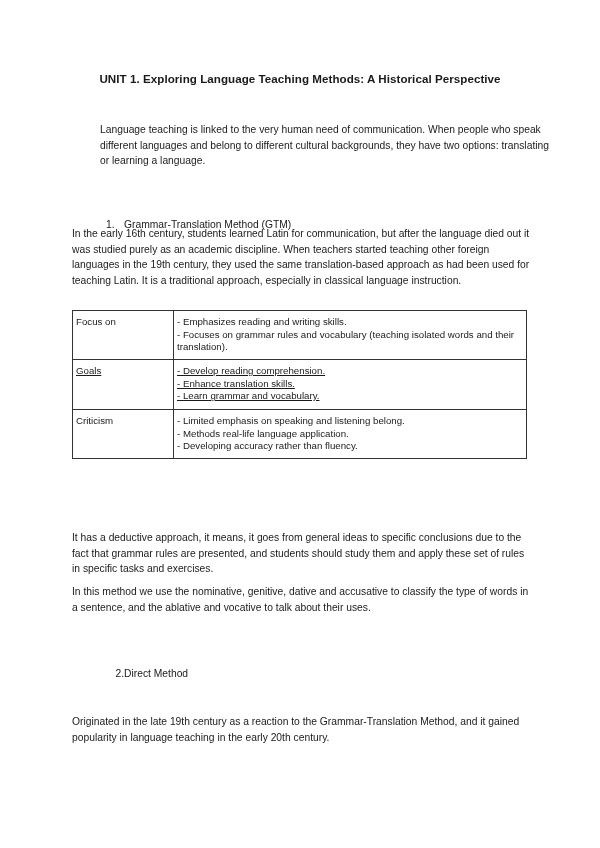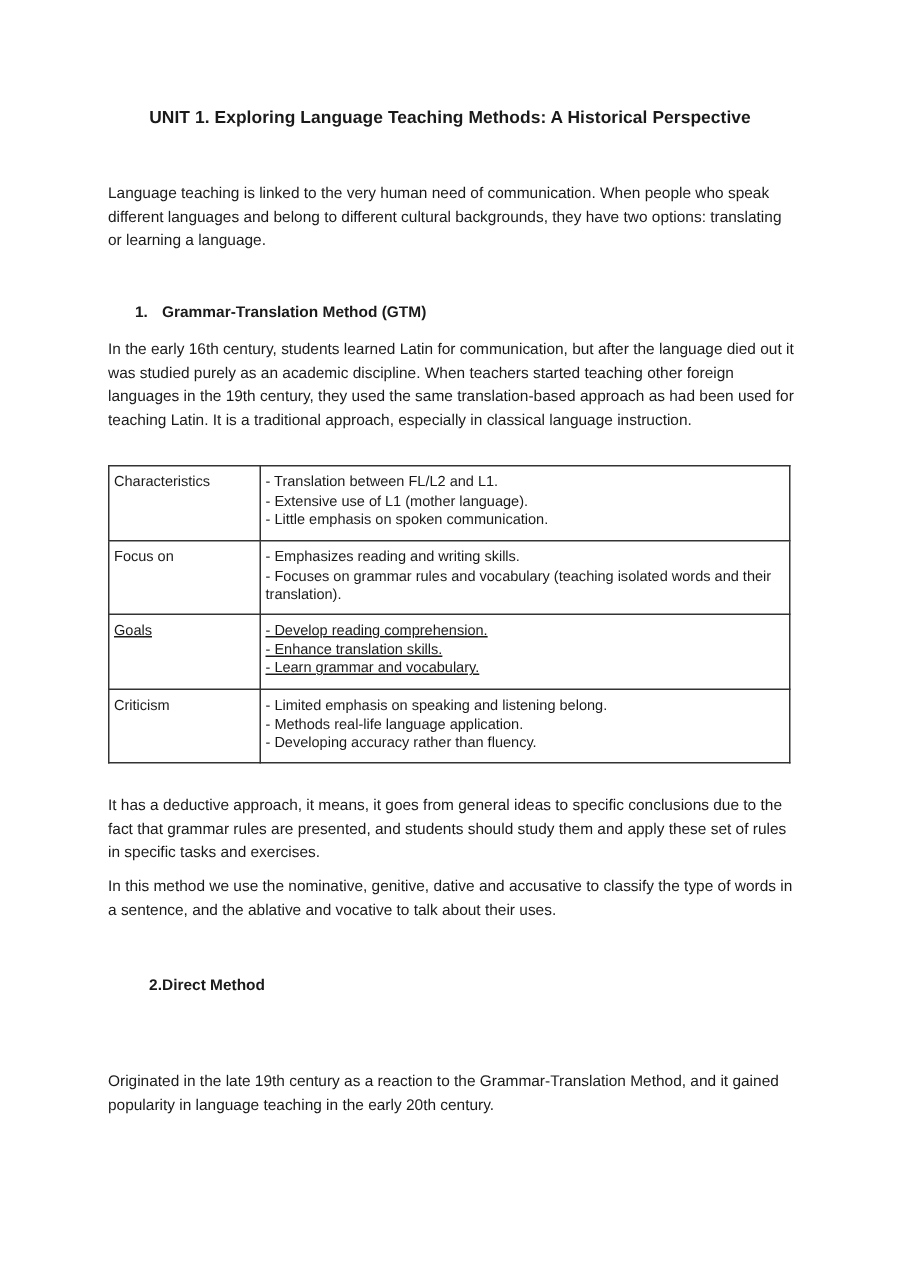--- a/index.html
+++ b/index.html
@@ -35,23 +35,23 @@
       position: absolute;
       left: 72px;
       width: 460px;
       font-size: 10.3px;
       line-height: 15.6px;
       margin: 0;
     }
     .heading {
       position: absolute;
       left: 90px;
-      font-weight: bold;
+      font-weight: normal;
       font-size: 10.3px;
-      margin: 0;
+      margin: 16px;
     }
     .heading .num {
       display: inline-block;
       width: 18px;
     }
     table.gtm {
       position: absolute;
       left: 72px;
       top: 310px;
       width: 455px;
@@ -73,38 +73,30 @@
     table.gtm tr.r4 td { height: 38px; }
     .line { display: block; }
   </style>
 </head>
 <body>
 
 <div class="page">
 
   <div class="title">UNIT 1. Exploring Language Teaching Methods: A Historical Perspective</div>
 
-  <p class="para" style="top:122px;">Language teaching is linked to the very human need of communication. When people who speak different languages and belong to different cultural  backgrounds, they have two options: translating or learning a language.</p>
+  <p class="para" style="top:122px;margin-left:28px;">Language teaching is linked to the very human need of communication. When people who speak different languages and belong to different cultural  backgrounds, they have two options: translating or learning a language.</p>
 
   <p class="heading" style="top:203px;">
     <span class="num">1.</span><span>Grammar-Translation Method (GTM)</span>
   </p>
 
   <p class="para" style="top:226px;">In the early 16th century, students learned Latin for communication, but after the language died out it was studied purely as an academic discipline. When teachers started teaching other foreign languages in the 19th century, they used the same translation-based approach as had been used for teaching Latin. It is a traditional approach, especially in classical language instruction.</p>
 
   <table class="gtm">
     <tbody>
-        <tr class="r1">
-      <td class="label">Characteristics</td>
-      <td>
-        <span class="line">- Translation between FL/L2 and L1.</span>
-        <span class="line">- Extensive use of L1 (mother language).</span>
-        <span class="line">- Little emphasis on spoken communication.</span>
-      </td>
-    </tr>
     <tr class="r2">
       <td class="label">Focus on</td>
       <td>
         <span class="line">- Emphasizes reading and writing skills.</span>
         <span class="line">- Focuses on grammar rules and vocabulary (teaching isolated words and their translation).</span>
       </td>
     </tr>
     <tr class="r3">
       <td class="label">Goals</td>
       <td>

